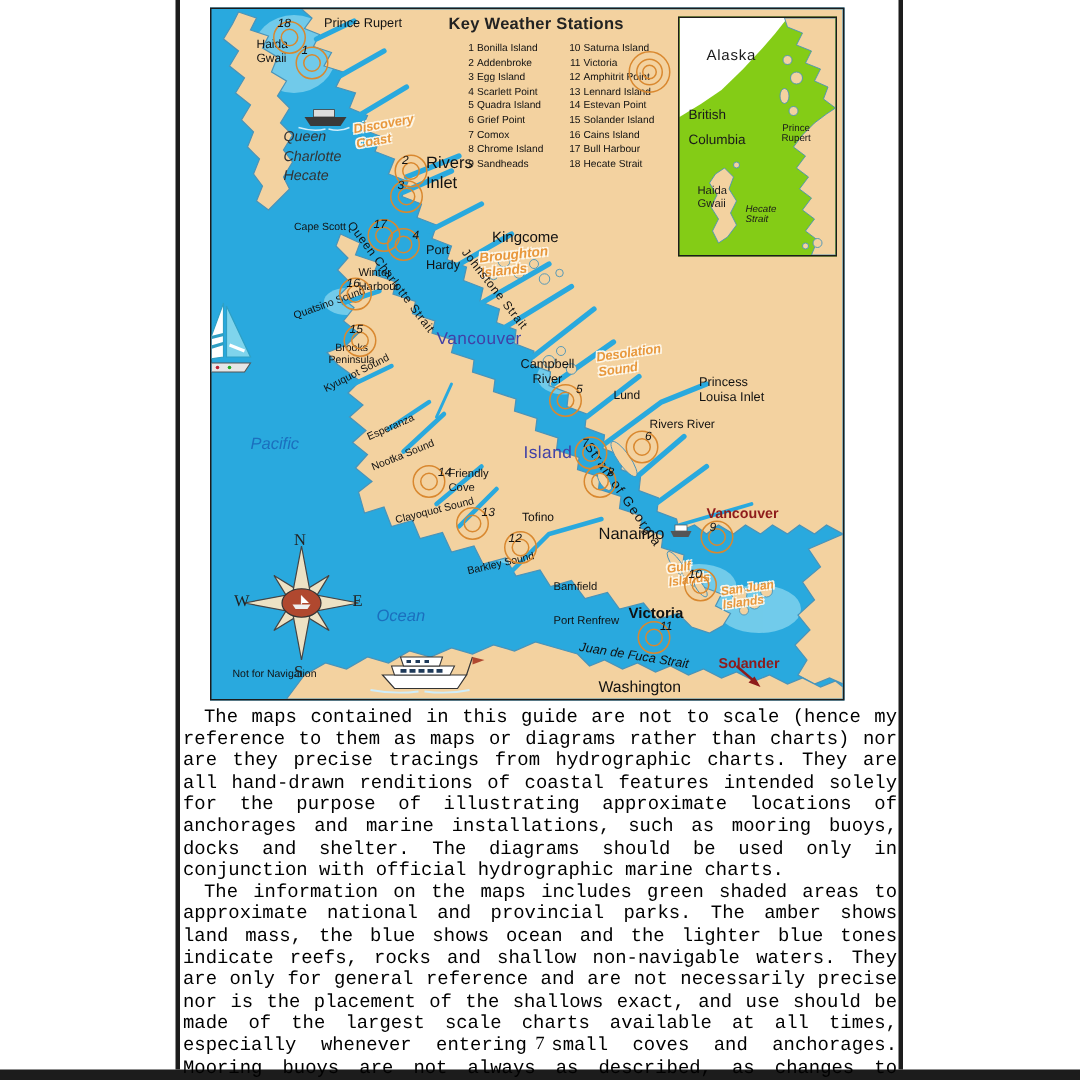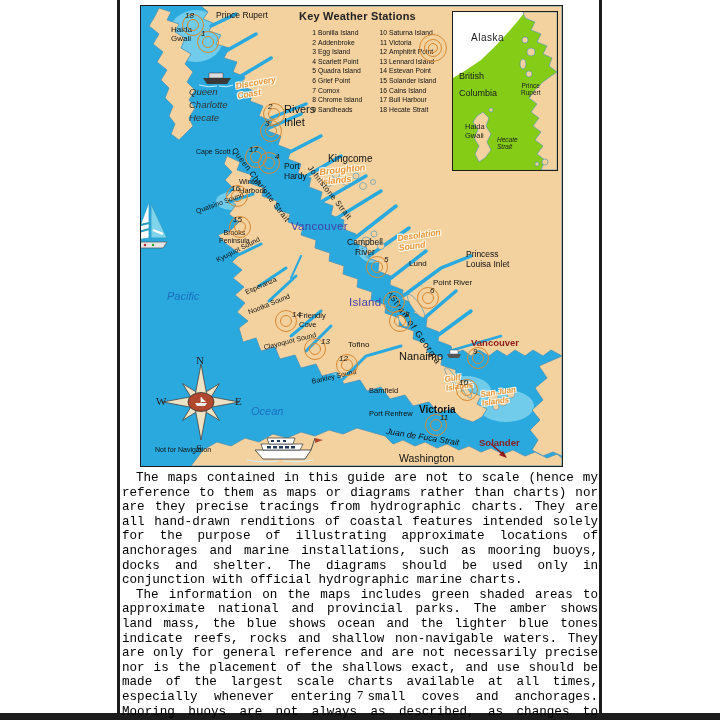--- a/index.html
+++ b/index.html
@@ -339,21 +339,21 @@
 Peninsula</div>
   <div class="lbl island" style="left:150px;top:214px;font-size:11.5px">Vancouver</div>
   <div class="lbl island" style="left:208px;top:290px;font-size:11.5px">Island</div>
   <div class="lbl c" style="left:203px;top:232px;font-size:8.5px;width:42px">Campbell
 River</div>
   <div class="lbl amber" style="left:256px;top:228px;font-size:8.5px;transform:rotate(-8deg)">Desolation
 Sound</div>
   <div class="lbl" style="left:268px;top:253px">Lund</div>
   <div class="lbl" style="left:325px;top:244px;font-size:8.5px">Princess
 Louisa Inlet</div>
-  <div class="lbl" style="left:292px;top:272px">Point River</div>
+  <div class="lbl" style="left:292px;top:272px">Rivers River</div>
   <div class="lbl" style="left:74px;top:251px;font-size:7px;transform:rotate(-27deg);white-space:nowrap">Kyuquot Sound</div>
   <div class="lbl" style="left:103px;top:283px;font-size:7px;transform:rotate(-24deg)">Esperanza</div>
   <div class="lbl" style="left:106px;top:303px;font-size:7px;transform:rotate(-22deg);white-space:nowrap">Nootka Sound</div>
   <div class="lbl" style="left:255px;top:287px;font-size:9px;transform:rotate(55deg);letter-spacing:1px;white-space:nowrap">Strait of Georgia</div>
   <div class="lbl" style="left:158px;top:306px;font-size:7.5px">Friendly
 Cove</div>
   <div class="lbl" style="left:122px;top:338px;font-size:7px;transform:rotate(-14deg);white-space:nowrap">Clayoquot Sound</div>
   <div class="lbl" style="left:207px;top:334px">Tofino</div>
   <div class="lbl" style="left:170px;top:372px;font-size:7px;transform:rotate(-13deg);white-space:nowrap">Barkley Sound</div>
   <div class="lbl" style="left:228px;top:381px;font-size:7.5px">Bamfield</div>

